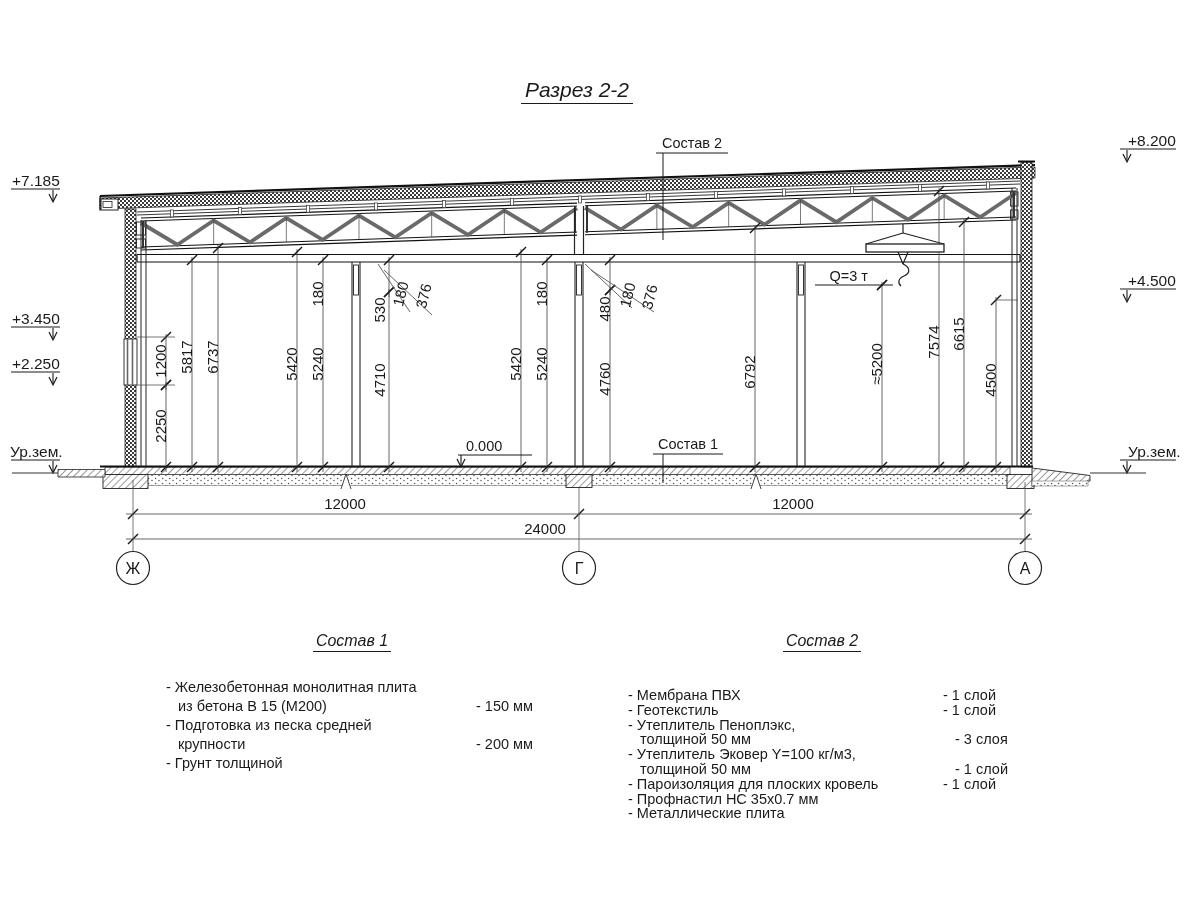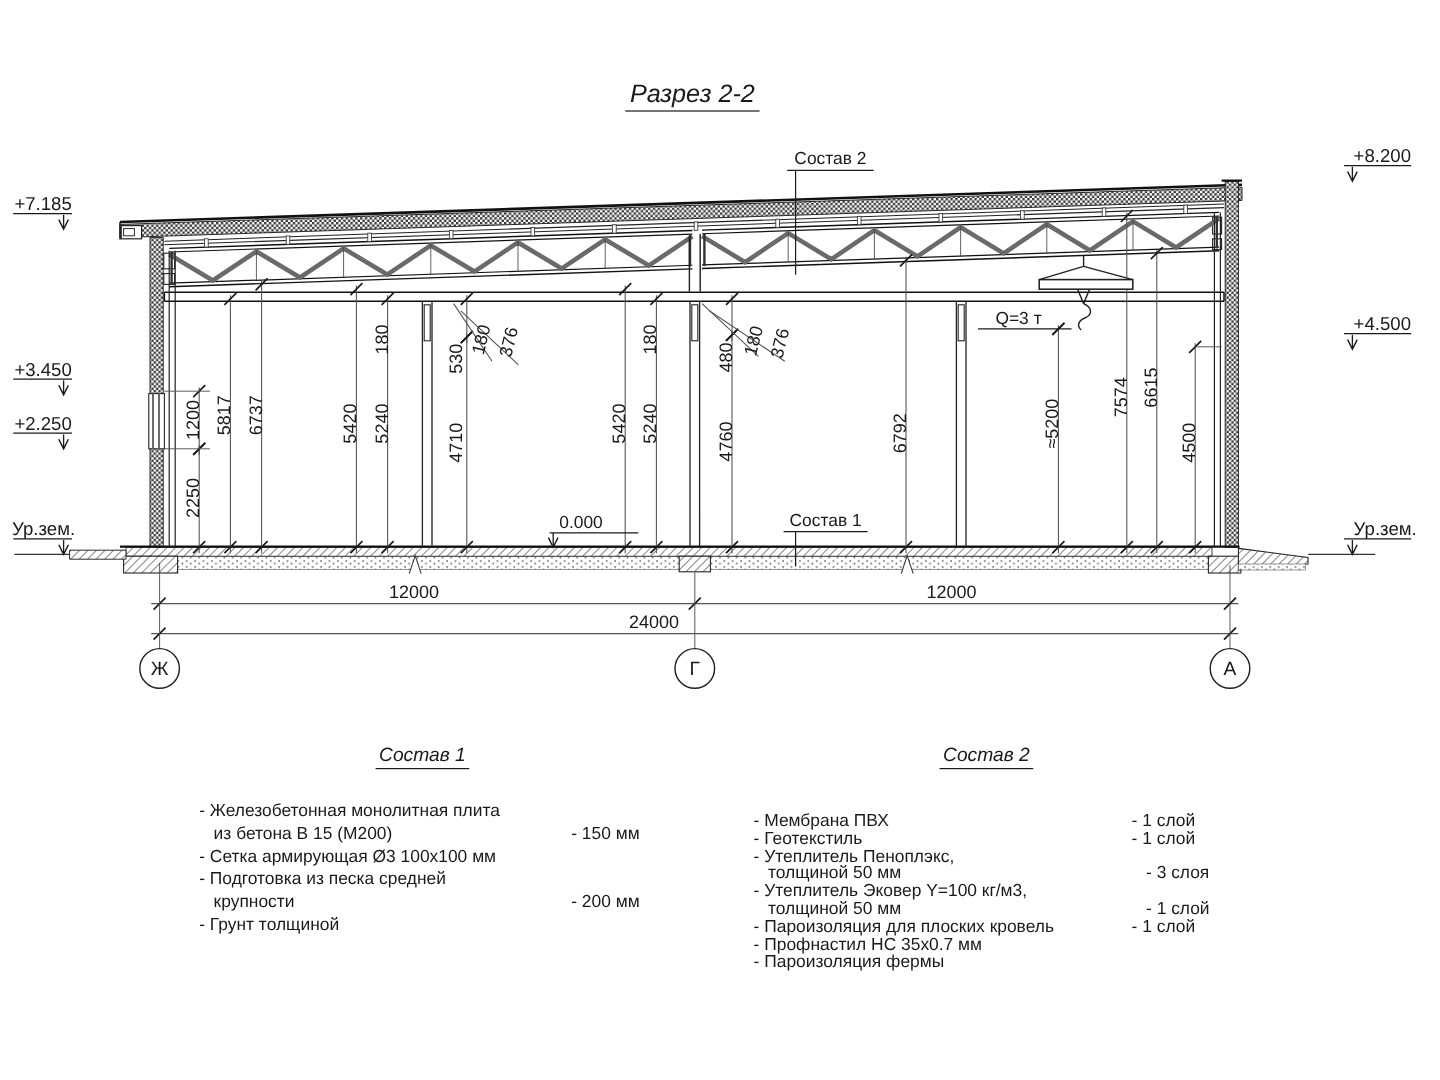--- a/index.html
+++ b/index.html
@@ -1,18 +1,18 @@
 <!DOCTYPE html>
 <html><head>
 <meta charset="utf-8">
 <style>
   html,body{margin:0;padding:0;}
   body{width:1200px;height:900px;background:#fff;position:relative;overflow:hidden;
        font-family:"Liberation Sans",sans-serif;color:#1a1a1a;}
-  #stage{position:absolute;left:0;top:1px;width:1200px;height:876px;}
+  #stage{position:absolute;left:0;top:12px;width:1200px;height:876px;}
   .title{position:absolute;left:467px;top:66px;width:220px;text-align:center;
          font-size:21px;font-style:italic;font-weight:500;}
   .title span{border-bottom:1.6px solid #1a1a1a;padding:0 4px 2px 4px;}
   svg text{font-family:"Liberation Sans",sans-serif;fill:#1a1a1a;}
   text.dim{font-size:15px;}
   text.lbl{font-size:14.5px;}
   text.elev{font-size:15.5px;}
   text.axis{font-size:16px;}
   .spec{position:absolute;font-size:14.5px;}
   #spec1{left:166px;top:620px;width:372px;}
@@ -329,24 +329,20 @@
     <div class="rows">
       <div class="row">
           <span class="t">- Железобетонная  монолитная плита</span>
           <span class="v"></span>
         </div>
       <div class="row ind">
           <span class="t">из бетона В 15 (М200)</span>
           <span class="v">- 150 мм</span>
         </div>
       <div class="row">
-          <span class="t">- Сетка армирующая Ø3 100x100 мм</span>
-          <span class="v"></span>
-        </div>
-      <div class="row">
           <span class="t">- Подготовка из песка средней</span>
           <span class="v"></span>
         </div>
       <div class="row ind">
           <span class="t">крупности</span>
           <span class="v">- 200 мм</span>
         </div>
       <div class="row">
           <span class="t">- Грунт толщиной</span>
           <span class="v"></span>
@@ -383,18 +379,18 @@
         </div>
       <div class="row">
           <span class="t">- Пароизоляция для плоских кровель</span>
           <span class="v">- 1 слой</span>
         </div>
       <div class="row">
           <span class="t">- Профнастил НС 35x0.7 мм</span>
           <span class="v"></span>
         </div>
       <div class="row">
-          <span class="t">- Пароизоляция фермы</span>
+          <span class="t">- Металлические плита</span>
           <span class="v"></span>
         </div>
     </div>
   </div>
 </div>
 
 </body></html>

